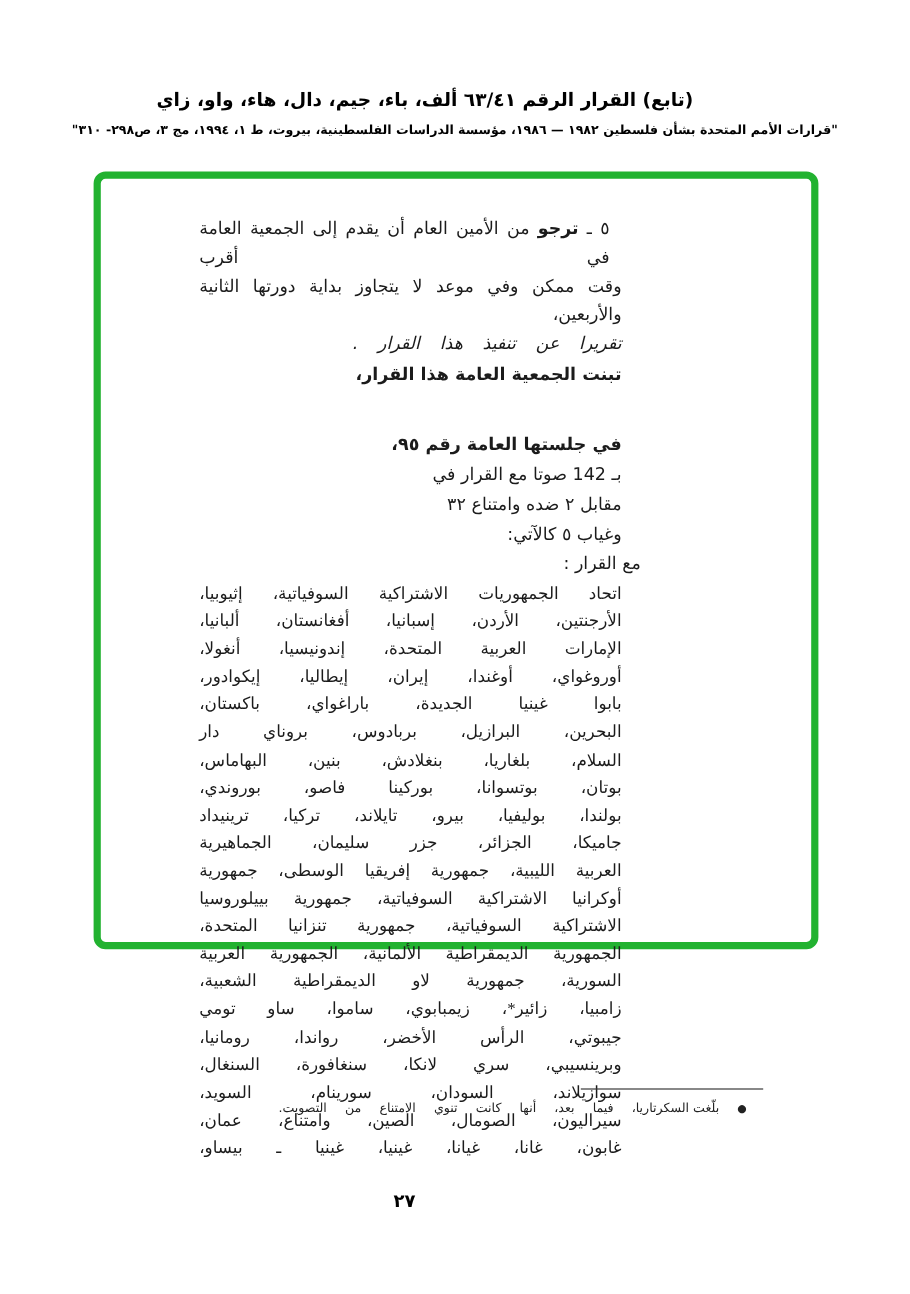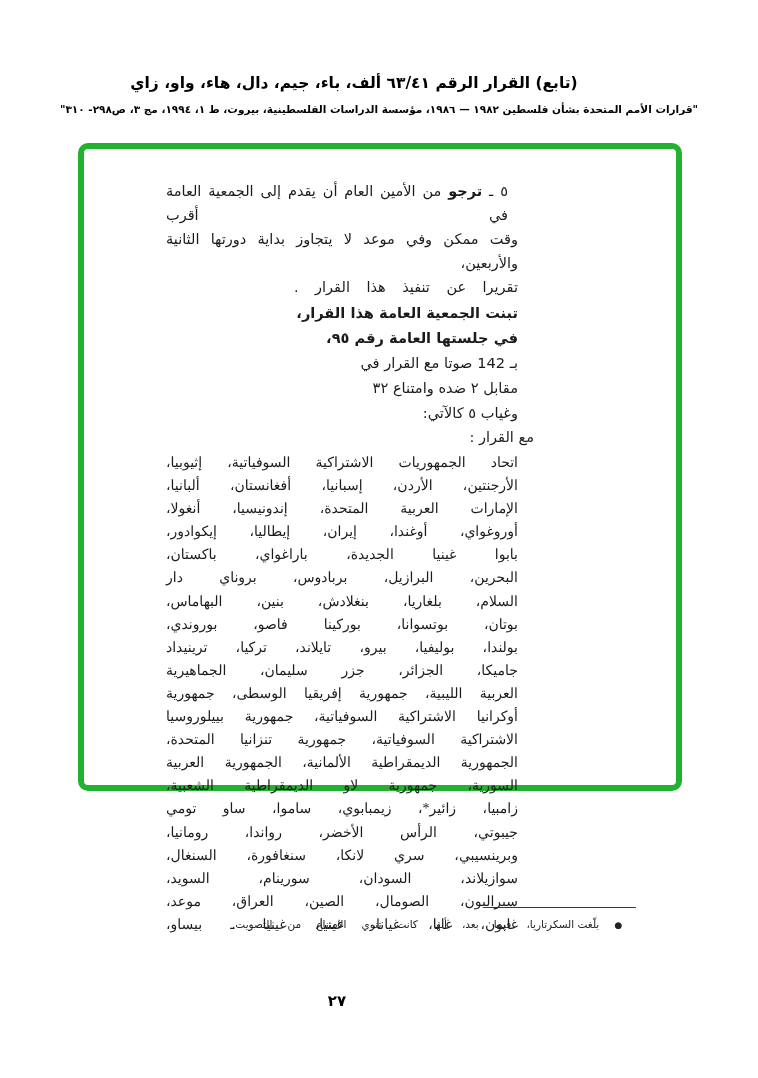--- a/index.html
+++ b/index.html
@@ -25,25 +25,25 @@
   }
   
   .content{
     position:absolute;top:30px;right:158px;width:352px;
     direction:rtl;text-align:right;
   }
   .jline{text-align:justify;text-align-last:justify;text-justify:inter-word;}
   .pline{font-size:14.5px;line-height:24px;}
   .pline .b{font-weight:700;}
   .p-indent{padding-right:10px;}
-  .p-short{padding-left:128px;}
+  .p-short{padding-left:128px;font-style:italic;}
   .adopt{margin-top:1px;}
   .aline{font-size:14.6px;line-height:25px;text-align:right;}
   .a1{margin-left:34px;font-weight:700;}
-  .a2{margin-left:131px;font-weight:700;}
+  .a2{margin-left:131px;font-weight:700;margin-top:33px;}
   .a3{margin-left:134px;}
   .a4{margin-left:124px;}
   .a5{margin-left:131px;}
   .vote-label{
     font-size:14.5px;line-height:19px;margin:3px -16px 4px 0;
     text-align:right;white-space:nowrap;
   }
   .country-line{font-size:14px;line-height:23.1px;font-family:Liberation Serif, serif;}
   
   .fn-rule{
@@ -100,21 +100,21 @@
         <div class="country-line jline">جاميكا، الجزائر، جزر سليمان، الجماهيرية</div>
         <div class="country-line jline">العربية الليبية، جمهورية إفريقيا الوسطى، جمهورية</div>
         <div class="country-line jline">أوكرانيا الاشتراكية السوفياتية، جمهورية بييلوروسيا</div>
         <div class="country-line jline">الاشتراكية السوفياتية، جمهورية تنزانيا المتحدة،</div>
         <div class="country-line jline">الجمهورية الديمقراطية الألمانية، الجمهورية العربية</div>
         <div class="country-line jline">السورية، جمهورية لاو الديمقراطية الشعبية،</div>
         <div class="country-line jline">زامبيا، زائير*، زيمبابوي، ساموا، ساو تومي</div>
         <div class="country-line jline">جيبوتي، الرأس الأخضر، رواندا، رومانيا،</div>
         <div class="country-line jline">وبرينسيبي، سري لانكا، سنغافورة، السنغال،</div>
         <div class="country-line jline">سوازيلاند، السودان، سورينام، السويد،</div>
-        <div class="country-line jline">سيراليون، الصومال، الصين، العراق، موعد،</div>
+        <div class="country-line jline">سيراليون، الصومال، الصين، وامتناع، عمان،</div>
         <div class="country-line jline">غابون، غانا، غيانا، غينيا، غينيا ـ بيساو،</div>
       </div>
 
   </div>
 
   <div class="fn-rule"></div>
   <div class="footnote"><span class="fn-marker">●</span> <span>بلّغت السكرتاريا، فيما بعد، أنها كانت تنوي الامتناع من التصويت.</span></div>
 </div>
 
 <div class="page-num">٢٧</div>

